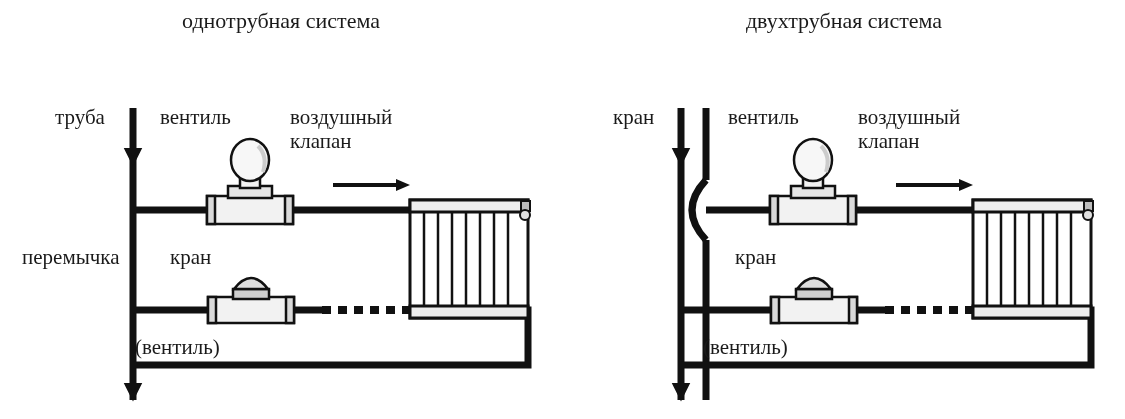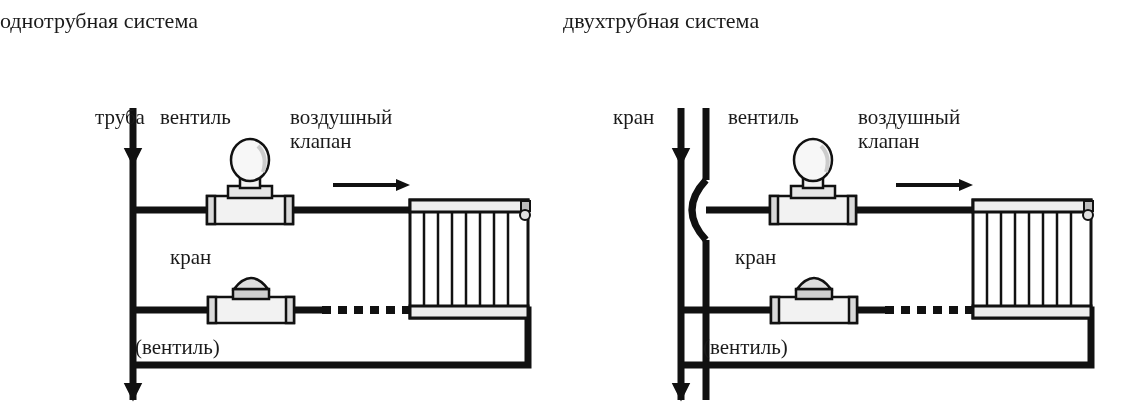--- a/index.html
+++ b/index.html
@@ -28,25 +28,26 @@
 
   .lbl {
     position: absolute;
     color: #1a1a1a;
     white-space: pre;
     line-height: 1.15;
   }
   .title {
     font-size: 22px;
     font-weight: 400;
+    text-align: center;
     width: 100%;
     left: 0;
     top: 8px;
   }
-  .lbl-truba      { font-size: 21px; left: 55px;  top: 105px; margin-left: 40px; }
+  .lbl-truba      { font-size: 21px; left: 55px;  top: 105px; }
   .lbl-ventil     { font-size: 21px; left: 160px; top: 105px; }
   .lbl-air        { font-size: 21px; left: 290px; top: 105px; text-align: left; }
   .lbl-peremychka { font-size: 21px; left: 22px;  top: 245px; }
   .lbl-kran       { font-size: 21px; left: 170px; top: 245px; }
   .lbl-ventil2    { font-size: 21px; left: 135px; top: 335px; }
 
   .lbl-truba-r    { font-size: 21px; left: 50px;  top: 105px; }
   .lbl-ventil-r   { font-size: 21px; left: 165px; top: 105px; }
   .lbl-air-r      { font-size: 21px; left: 295px; top: 105px; }
   .lbl-kran-r     { font-size: 21px; left: 172px; top: 245px; }
@@ -138,20 +139,21 @@
 
       <g>
         <rect x="521" y="201" width="9" height="10" fill="#bdbdbd" stroke="#111111" stroke-width="2"></rect>
         <circle cx="525" cy="215" r="5" fill="#e0e0e0" stroke="#111111" stroke-width="2"></circle>
       </g>
     </svg>
 
     <div class="lbl lbl-truba">труба</div>
     <div class="lbl lbl-ventil">вентиль</div>
     <div class="lbl lbl-air"><span>воздушный</span><br><span>клапан</span></div>
+    <div class="lbl lbl-peremychka">перемычка</div>
     <div class="lbl lbl-kran">кран</div>
     <div class="lbl lbl-ventil2">(вентиль)</div>
   </div>
 
   <div class="panel panel-right">
 
     <div class="lbl title">двухтрубная система</div>
 
     <svg class="diagram" viewBox="0 0 562 419">
       <g stroke="#111111" fill="none" stroke-width="7">

